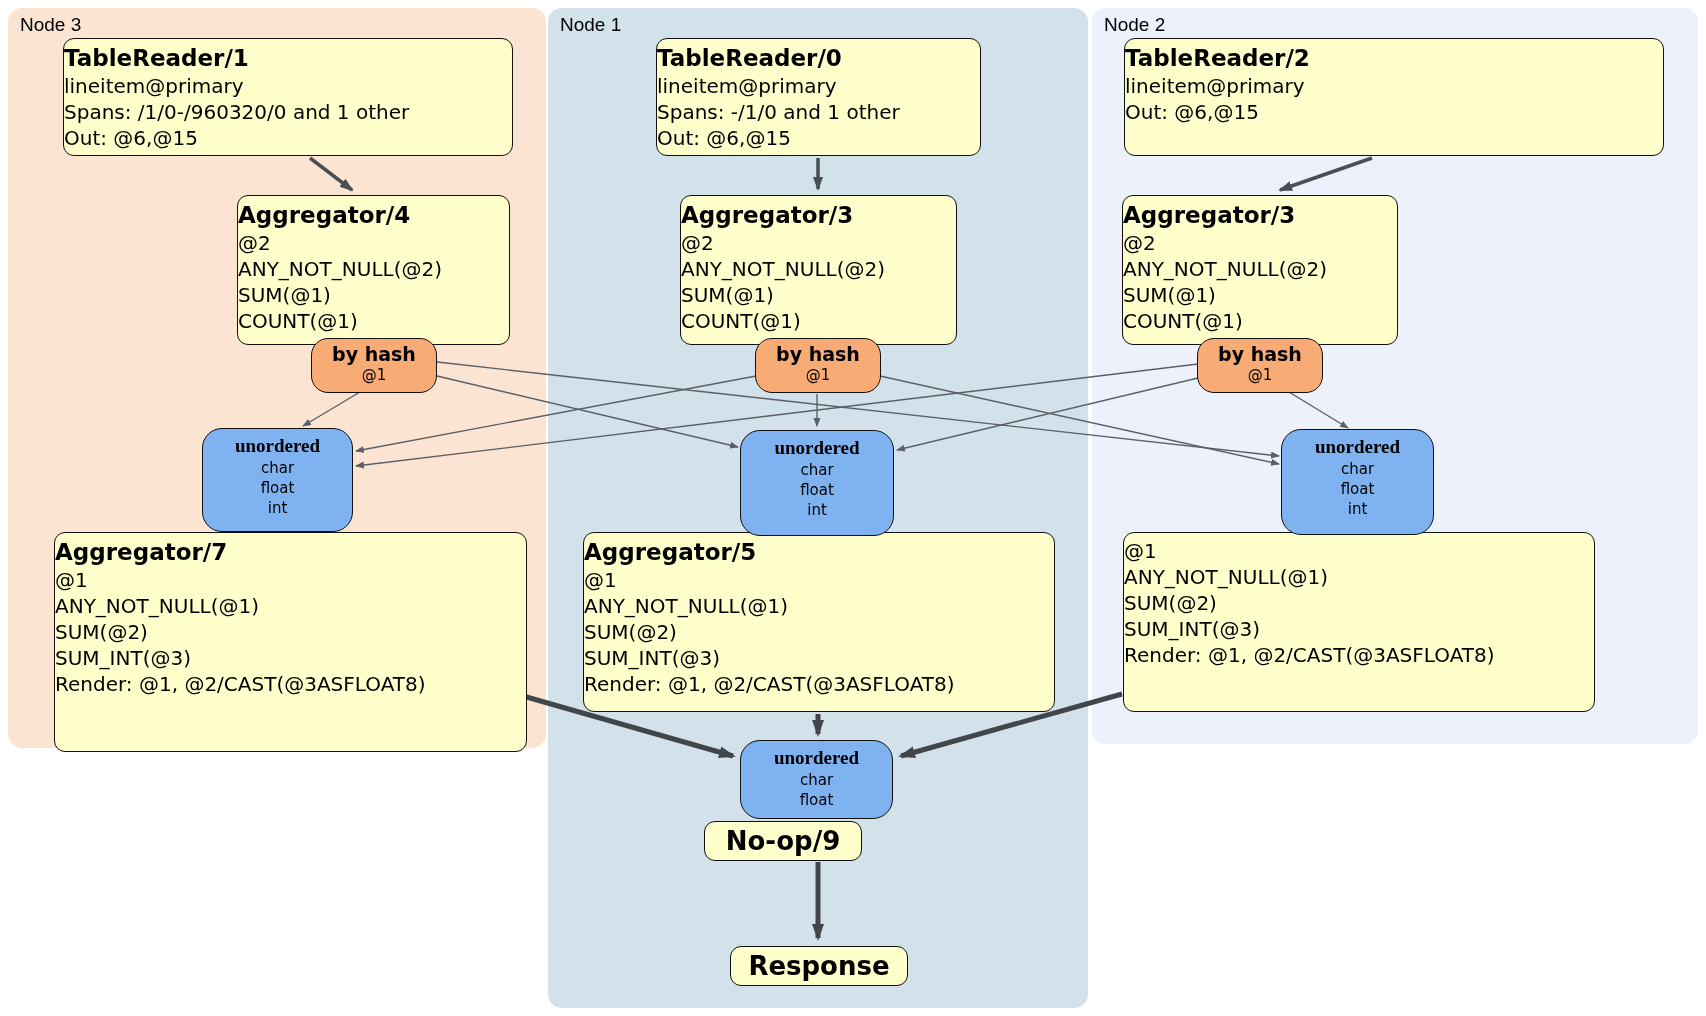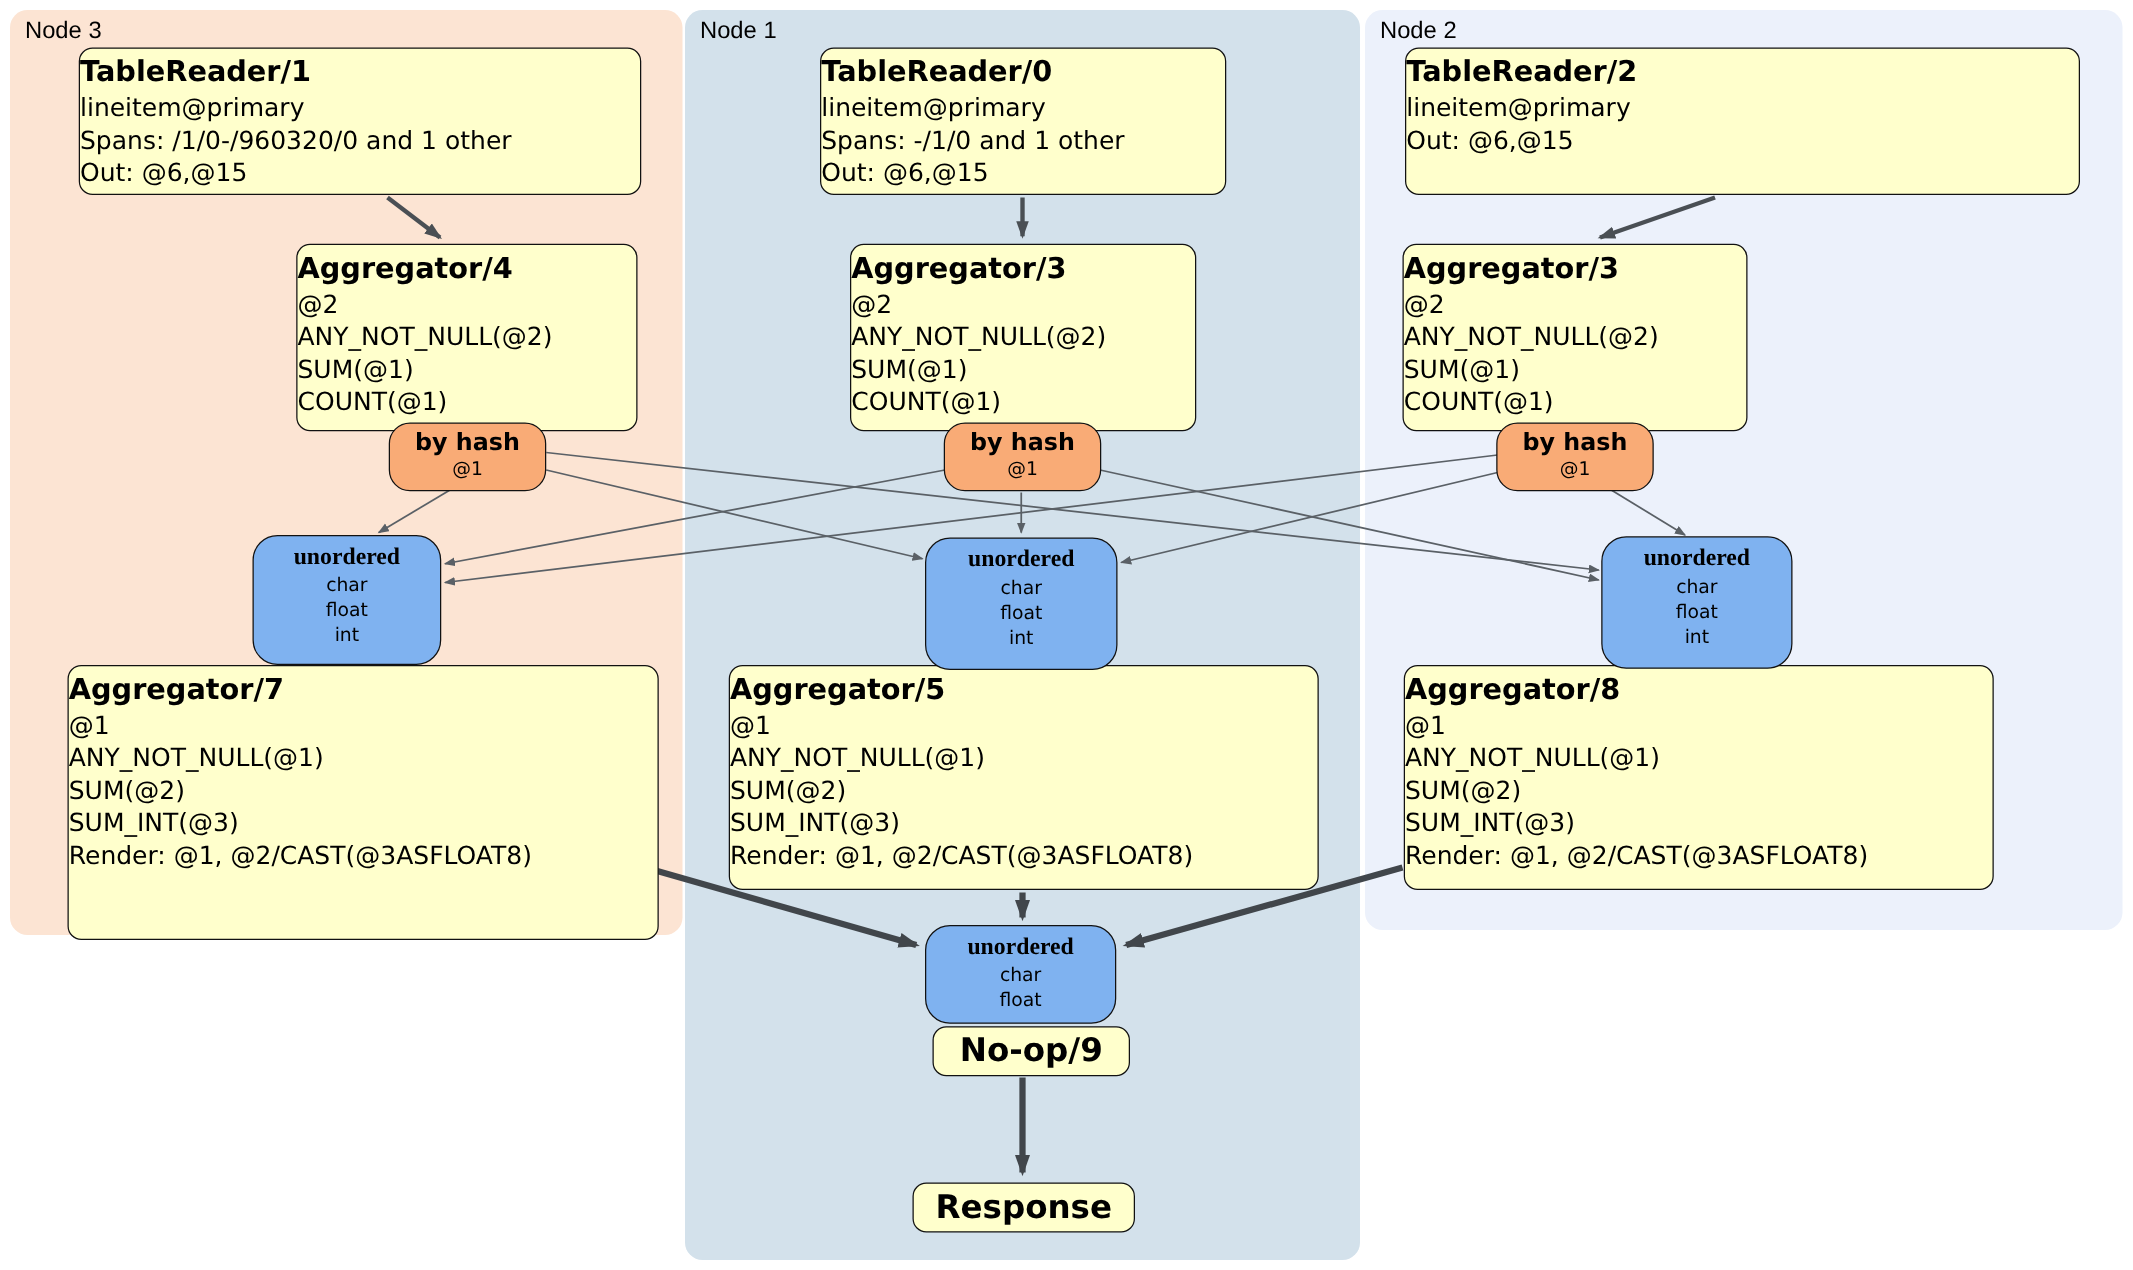--- a/index.html
+++ b/index.html
@@ -161,34 +161,33 @@
   </div>
   <div class="proc" style="left:583px;top:532px;width:472px;height:180px">
     <div class="t">Aggregator/5</div>
     <div class="l">@1</div>
     <div class="l">ANY_NOT_NULL(@1)</div>
     <div class="l">SUM(@2)</div>
     <div class="l">SUM_INT(@3)</div>
     <div class="l">Render: @1, @2/CAST(@3ASFLOAT8)</div>
   </div>
   <div class="proc" style="left:1123px;top:532px;width:472px;height:180px">
-    <div class="t">Aggregator/8</div>
     <div class="l">@1</div>
     <div class="l">ANY_NOT_NULL(@1)</div>
     <div class="l">SUM(@2)</div>
     <div class="l">SUM_INT(@3)</div>
     <div class="l">Render: @1, @2/CAST(@3ASFLOAT8)</div>
   </div>
 
   <div class="sync" style="left:740px;top:740px;width:153px;height:79px">
     <div class="st">unordered</div>
     <div class="sl">char</div>
     <div class="sl">float</div>
   </div>
 
-  <div class="proc small" style="left:746px;top:821px;width:158px;height:40px">
+  <div class="proc small" style="left:704px;top:821px;width:158px;height:40px">
     <div class="t">No-op/9</div>
   </div>
   <div class="proc small" style="left:730px;top:946px;width:178px;height:40px">
     <div class="t">Response</div>
   </div>
 
 </div>
 
 </body></html>

